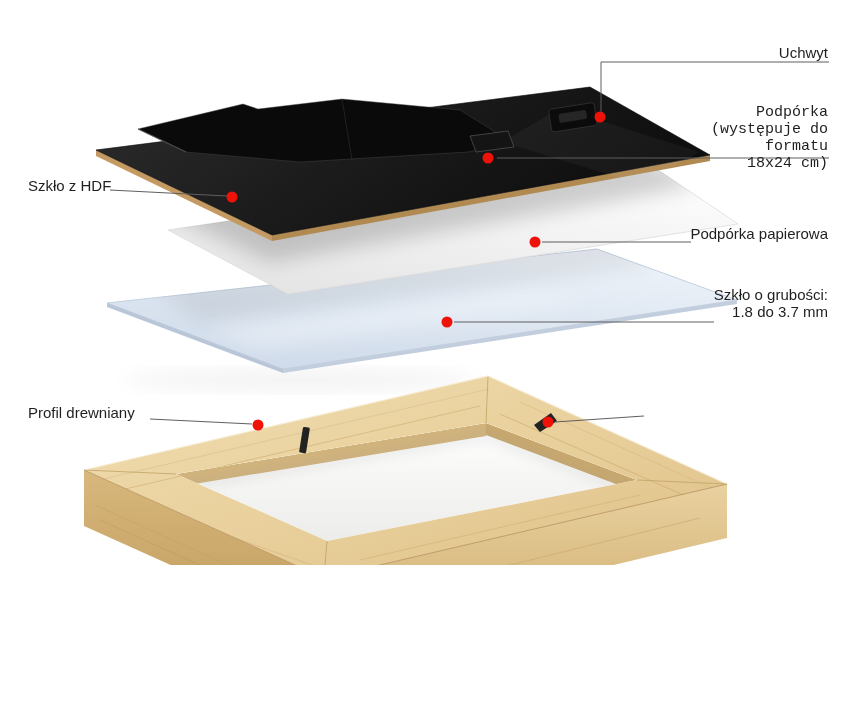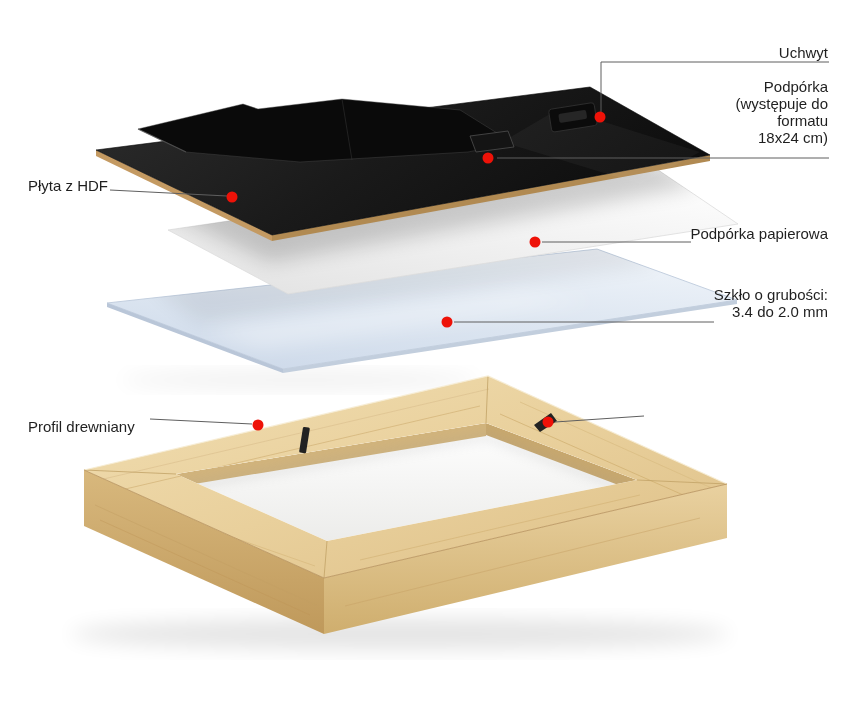--- a/index.html
+++ b/index.html
@@ -1,39 +1,39 @@
 <!DOCTYPE html>
 <html style="--marker: #ee1208; --line: #5f5f5f; --label: #1f1f1f; --background: #ffffff;"><head>
 <meta charset="utf-8">
 <style>
   html,body{margin:0;padding:0;}
   body{font-family:"Liberation Sans",sans-serif;}
   #stage{
     position:relative;
-    width:857px;height:705px;
+    width:857px;height:565px;
     margin:0 auto;
     background:var(--background,#ffffff);
     overflow:hidden;
   }
   #stage svg{position:absolute;left:0;top:0;}
   .label{
     position:absolute;
     font-size:15px;
     line-height:17px;
     color:var(--label,#1f1f1f);
     white-space:pre-line;
   }
   .label.right{right:29px;text-align:right;}
   .label.left{left:28px;text-align:left;}
   #label-uchwyt{top:44px;}
-  #label-podporka{top:78px;}
+  #label-podporka{top:104px;font-family:Liberation Mono, monospace;}
   #label-plyta{top:177px;}
   #label-wkladka{top:225px;}
   #label-szklo{top:286px;}
-  #label-profil{top:404px;margin-top:14px;}
+  #label-profil{top:404px;}
   #label-blaszka{top:402px;}
 </style>
 </head>
 <body>
 
 <div id="stage">
 
   <svg width="857" height="705" viewBox="0 0 857 705" xmlns="http://www.w3.org/2000/svg">
     <defs>
       <linearGradient id="gBoard" x1="0" y1="0" x2="1" y2="0.35">
@@ -179,18 +179,18 @@
       <circle cx="258" cy="425" r="5.5"></circle>
       <circle cx="548" cy="422" r="5.5"></circle>
     </g>
   </svg>
 
   <div id="label-uchwyt" class="label right">Uchwyt</div>
   <div id="label-podporka" class="label right">Podpórka
 (występuje do
 formatu
 18x24 cm)</div>
-  <div id="label-plyta" class="label left">Płyta z HDF</div>
+  <div id="label-plyta" class="label left">Szkło z HDF</div>
   <div id="label-wkladka" class="label right">Podpórka papierowa</div>
   <div id="label-szklo" class="label right">Szkło o grubości:
-3.4 do 2.0 mm</div>
+1.8 do 3.7 mm</div>
   <div id="label-profil" class="label left">Profil drewniany</div>
 </div>
 
 </body></html>

